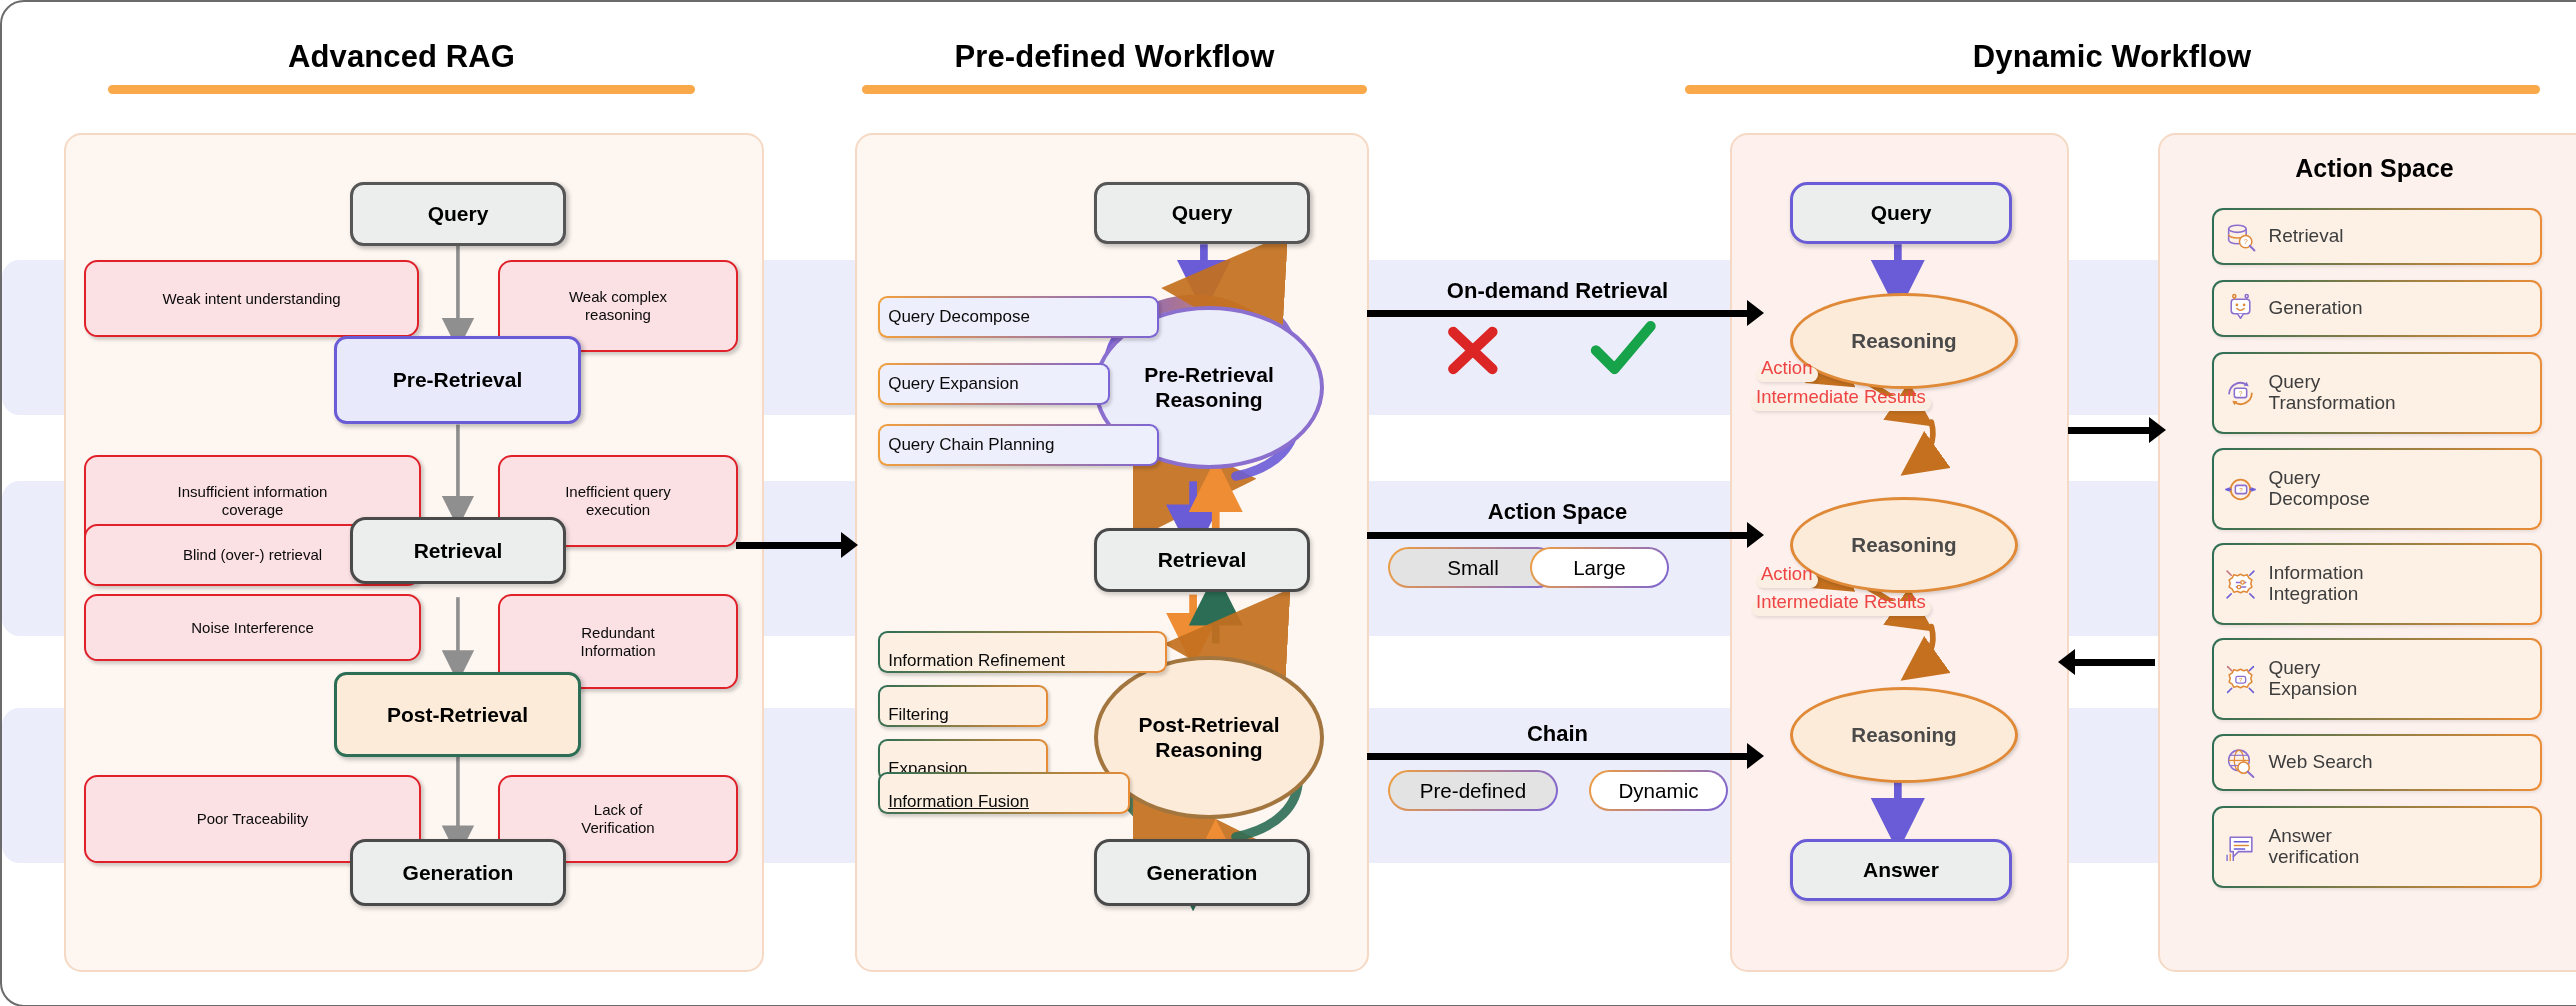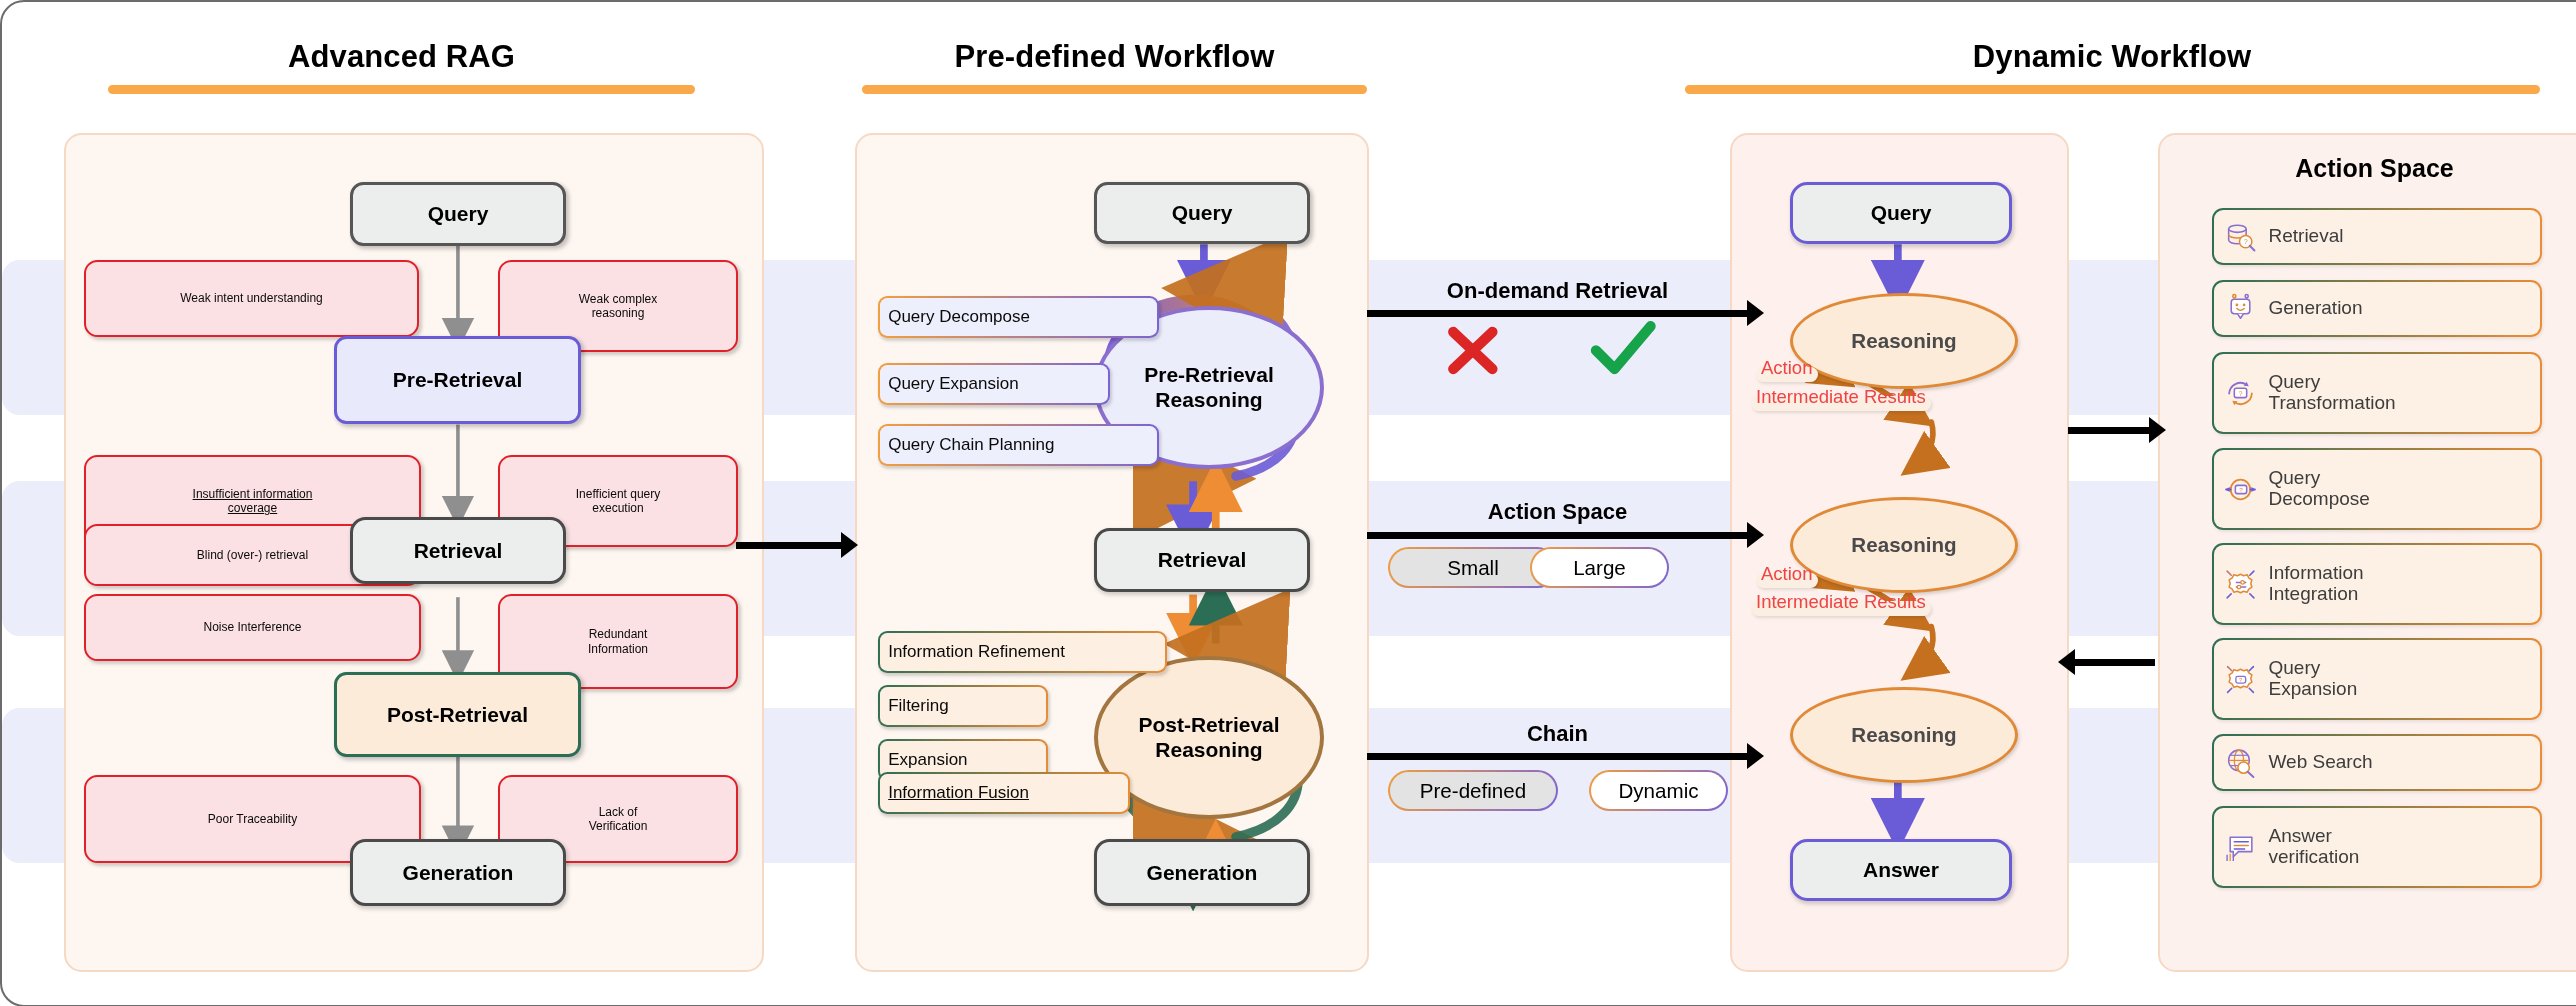--- a/index.html
+++ b/index.html
@@ -33,31 +33,31 @@
   .green-node{background:#fdebd9;border:3.6px solid #2c6e55;border-radius:12.4px;
               font-weight:700;font-size:21px;color:#000;box-shadow:2.1px 2.6px 4.1px rgba(0,0,0,.22);}
   .purple-outline-node{background:#eceded;border:3.6px solid #6a5cd6;border-radius:17.5px;
                font-weight:700;font-size:21px;color:#000;box-shadow:1.5px 2.1px 4.1px rgba(0,0,0,.18);}
   .dark-node{background:#eceded;border:3.1px solid #4a4a4a;border-radius:15.5px;
              font-weight:700;font-size:21px;color:#000;box-shadow:1.5px 2.1px 4.1px rgba(0,0,0,.18);}
 
   
   .issue{position:absolute;z-index:3;display:flex;align-items:center;justify-content:center;
          text-align:center;background:#fbe1e4;border:2.6px solid #e02129;border-radius:13.4px;
-         font-size:12px;color:#0a0a0a;line-height:1.2;padding:0 7.2px;box-sizing:border-box;
+         font-size:15px;color:#0a0a0a;line-height:1.2;padding:0 7.2px;box-sizing:border-box;
          box-shadow:2.1px 2.6px 3.6px rgba(0,0,0,.18);}
 
   
   .chip{position:absolute;z-index:5;display:flex;align-items:center;
         background:#eeeffc;border-radius:9.3px;font-size:17px;color:#0a0a0a;padding:0 8.2px;
         box-sizing:border-box;box-shadow:1.5px 2.1px 3.1px rgba(0,0,0,.16);
         border:2.1px solid transparent;
         background-image:linear-gradient(#eeeffc,#eeeffc),linear-gradient(90deg,#f2a03c,#7a63d6);
         background-origin:border-box;background-clip:padding-box,border-box;}
-  .chip.warm{background-image:linear-gradient(#fdf0e2,#fdf0e2),linear-gradient(110deg,#2c6e55,#ef8d35);}
+  .chip.warm{background-image:linear-gradient(#fdf0e2,#fdf0e2),linear-gradient(110deg,#2c6e55,#ef8d35);align-items:flex-end;}
 
   
   .ellipse{position:absolute;z-index:5;display:flex;align-items:center;justify-content:center;
            text-align:center;border-radius:50%;font-weight:700;font-size:21px;color:#000;line-height:1.16;}
   .ellipse.pre{background:#ecedfb;border:4.6px solid #8b6fce;}
   .ellipse.post{background:#fdebd9;border:4.6px solid #a3763f;}
 
   
   .oval{position:absolute;z-index:4;display:flex;align-items:center;justify-content:center;
         background:#fdebd9;border:3.6px solid #e08a37;border-radius:50%;
@@ -175,21 +175,21 @@
   </div>
   <div class="issue" style="left:496px;top:258px;width:240px;height:92px;white-space:pre-line;">
     <span>Weak complex
 reasoning</span>
   </div>
 
   <div class="node purple-node" style="left:332px;top:334px;width:247px;height:88px;">
     <span>Pre-Retrieval</span>
   </div>
 
-  <div class="issue" style="left:82px;top:453px;width:337px;height:92px;white-space:pre-line;text-decoration:underline;">
+  <div class="issue" style="left:82px;top:453px;width:337px;height:92px;white-space:pre-line;">
     <span>Insufficient information
 coverage</span>
   </div>
   <div class="issue" style="left:496px;top:453px;width:240px;height:92px;white-space:pre-line;">
     <span>Inefficient query
 execution</span>
   </div>
   <div class="issue" style="left:82px;top:522px;width:337px;height:62px;">
     <span>Blind (over-) retrieval</span>
   </div>

